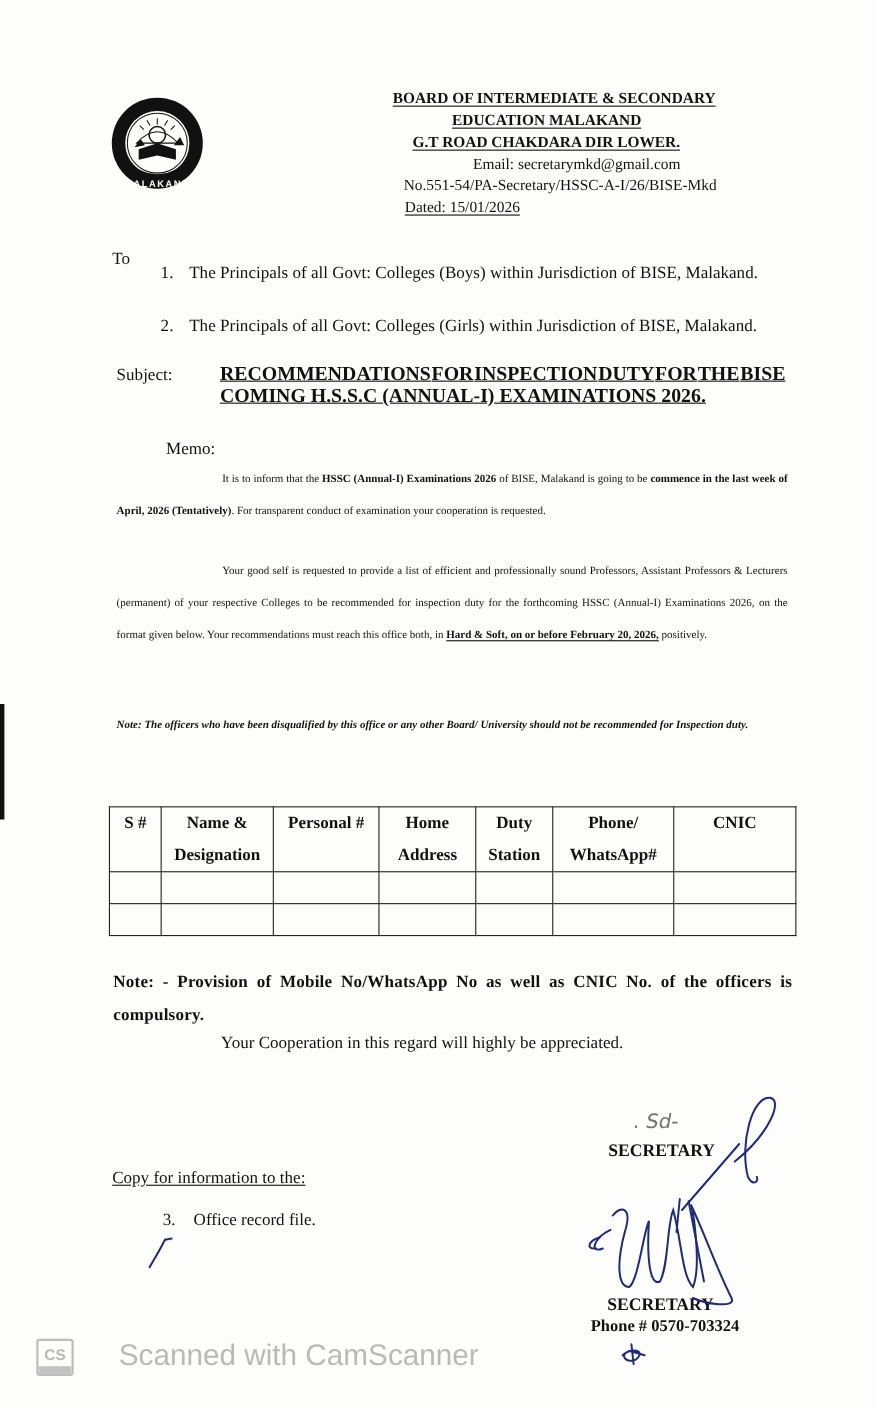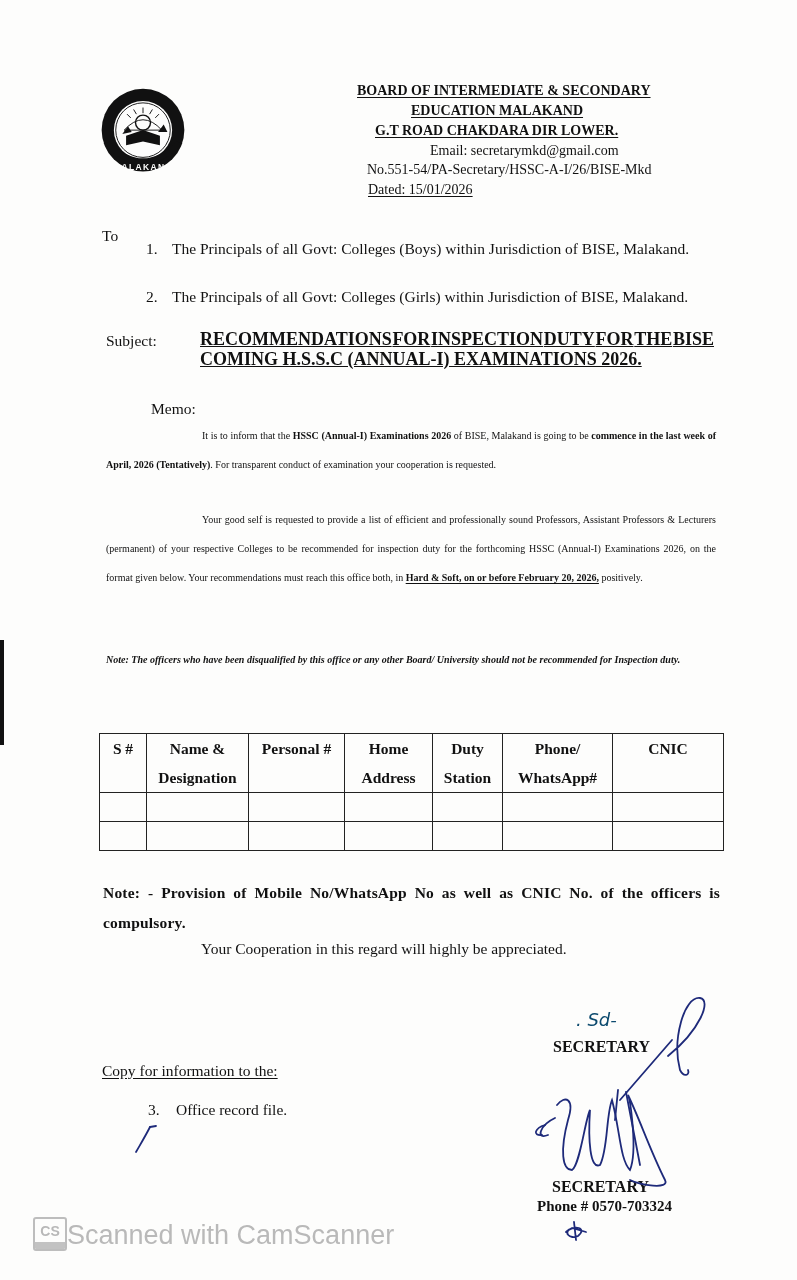--- a/index.html
+++ b/index.html
@@ -52,38 +52,38 @@
   
   .tbl { left:99px; top:733px; border-collapse:collapse; font-size:15.5px; font-weight:bold; }
   .tbl td { border:1.5px solid #222; padding:0; text-align:center; vertical-align:top; line-height:29px; }
   .tbl tr.head td { height:58px; }
   .tbl tr.row td { height:28px; }
 
   .note2 { left:103px; top:878px; width:617px; font-size:15.5px; font-weight:bold; line-height:30px; letter-spacing:0.2px; }
   .appr { left:201px; top:940px; }
 
   
-  .sd { left:576px; top:1009px; font-size:18px; color:#0c4a6e; font-family:"DejaVu Sans", sans-serif; font-style:italic; }
+  .sd { left:576px; top:1009px; font-size:18px; color:#737373; font-family:"DejaVu Sans", sans-serif; font-style:italic; }
   .sec1 { left:553px; top:1038px; font-size:16px; font-weight:bold; }
   .copy-h { left:102px; top:1062px; }
   .copy-list { left:148px; top:1100px; font-size:15.5px; line-height:20px; }
   .copy-list div { white-space:nowrap; }
   .copy-list .num { display:inline-block; width:28px; }
   .sec2 { left:552px; top:1178px; font-size:16px; font-weight:bold; }
   .phone { left:537px; top:1198px; font-size:15px; font-weight:bold; }
 
   .sig-svg { left:0; top:0; width:797px; height:1280px; pointer-events:none; }
 
   
-  .wm { left:33px; top:1217px; display:flex; align-items:flex-end; }
+  .wm { left:33px; top:1217px; display:flex; align-items:flex-start; gap:11px; }
   .wm-icon { width:34px; height:34px; border:2px solid #bdbdbd; border-radius:3px; box-sizing:border-box;
              font-family:"Liberation Sans", sans-serif; font-weight:bold; font-size:14px; color:#b8b8b8;
              display:flex; align-items:flex-start; justify-content:center; padding-top:4px; position:relative; overflow:hidden; }
   .wm-icon::after { content:""; position:absolute; left:0; right:0; bottom:0; height:7px; background:#c2c2c2; }
-  .wm-text { font-family:"Liberation Sans", sans-serif; font-size:27px; color:#b9b9b9; }
+  .wm-text { font-family:"Liberation Sans", sans-serif; font-size:27px; color:#b9b9b9;margin-left:30px; }
 </style>
 </head>
 <body>
 
 <div class="abs scan-edge"></div>
 
 <svg class="abs logo" viewBox="0 0 100 100">
   <circle cx="50" cy="48" r="44" fill="#111"></circle>
   <circle cx="50" cy="48" r="31" fill="#fdfdfc"></circle>
   <circle cx="50" cy="48" r="29" fill="none" stroke="#111" stroke-width="1"></circle>

